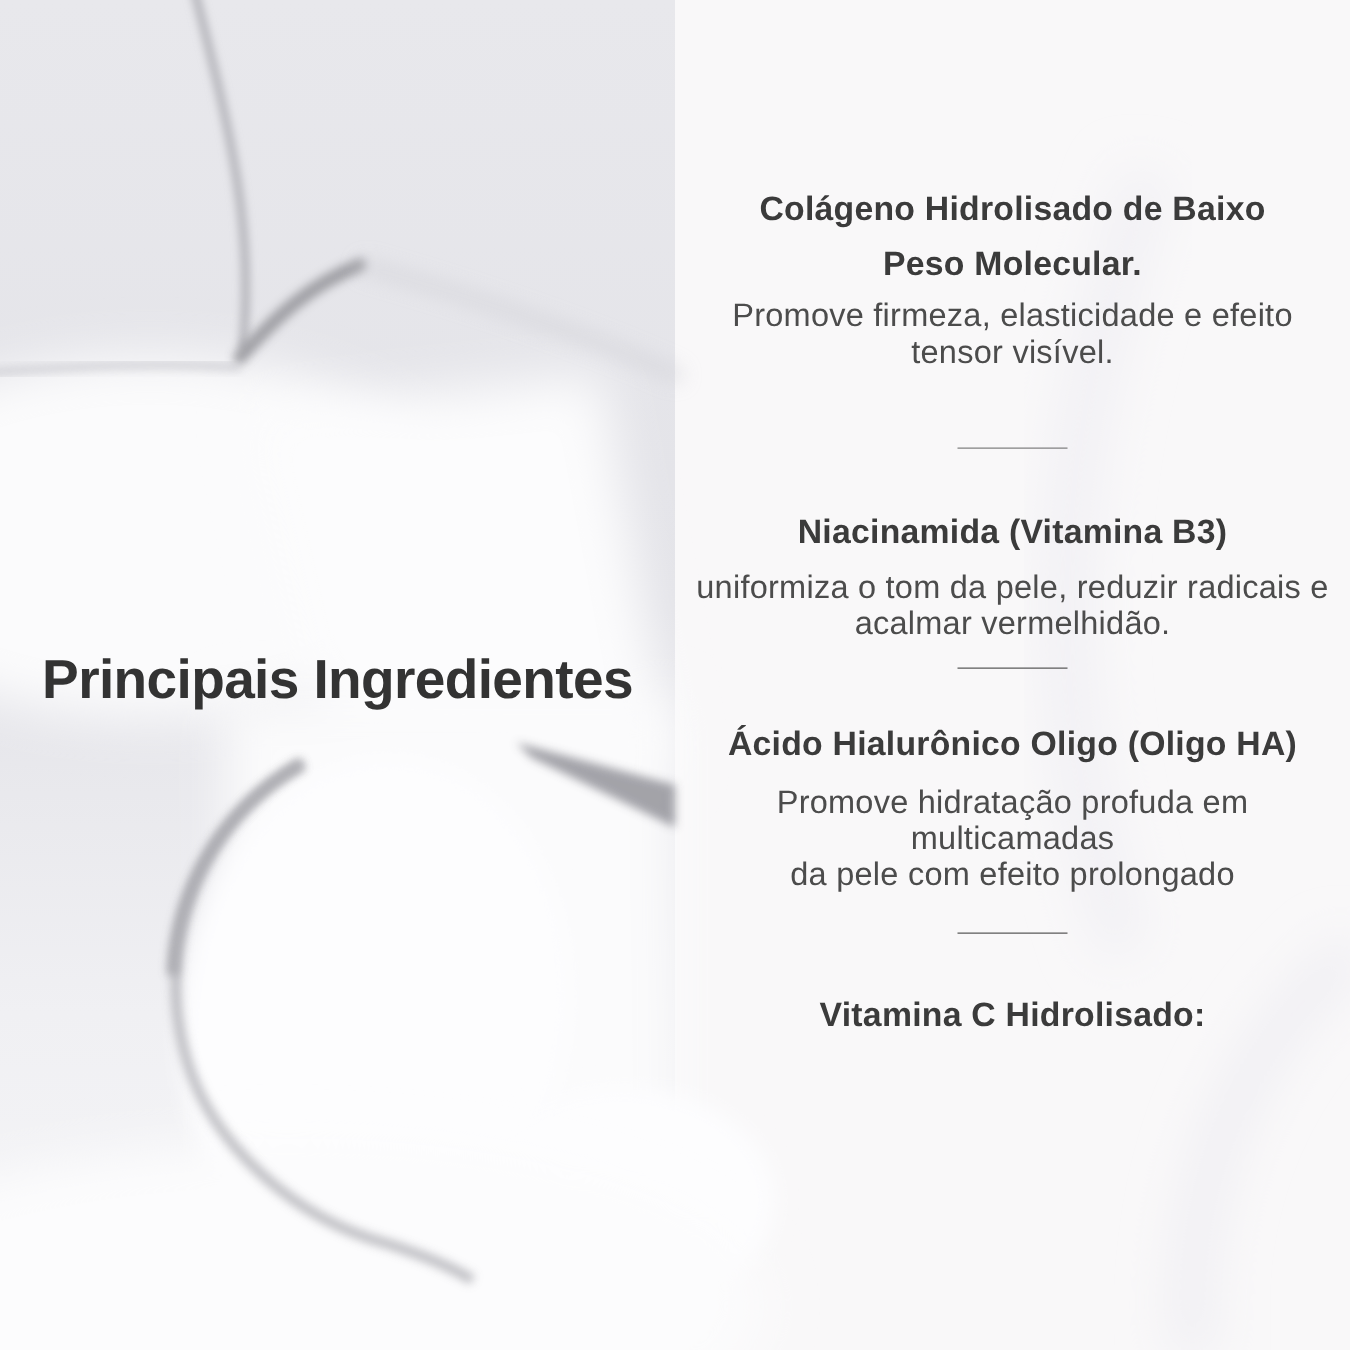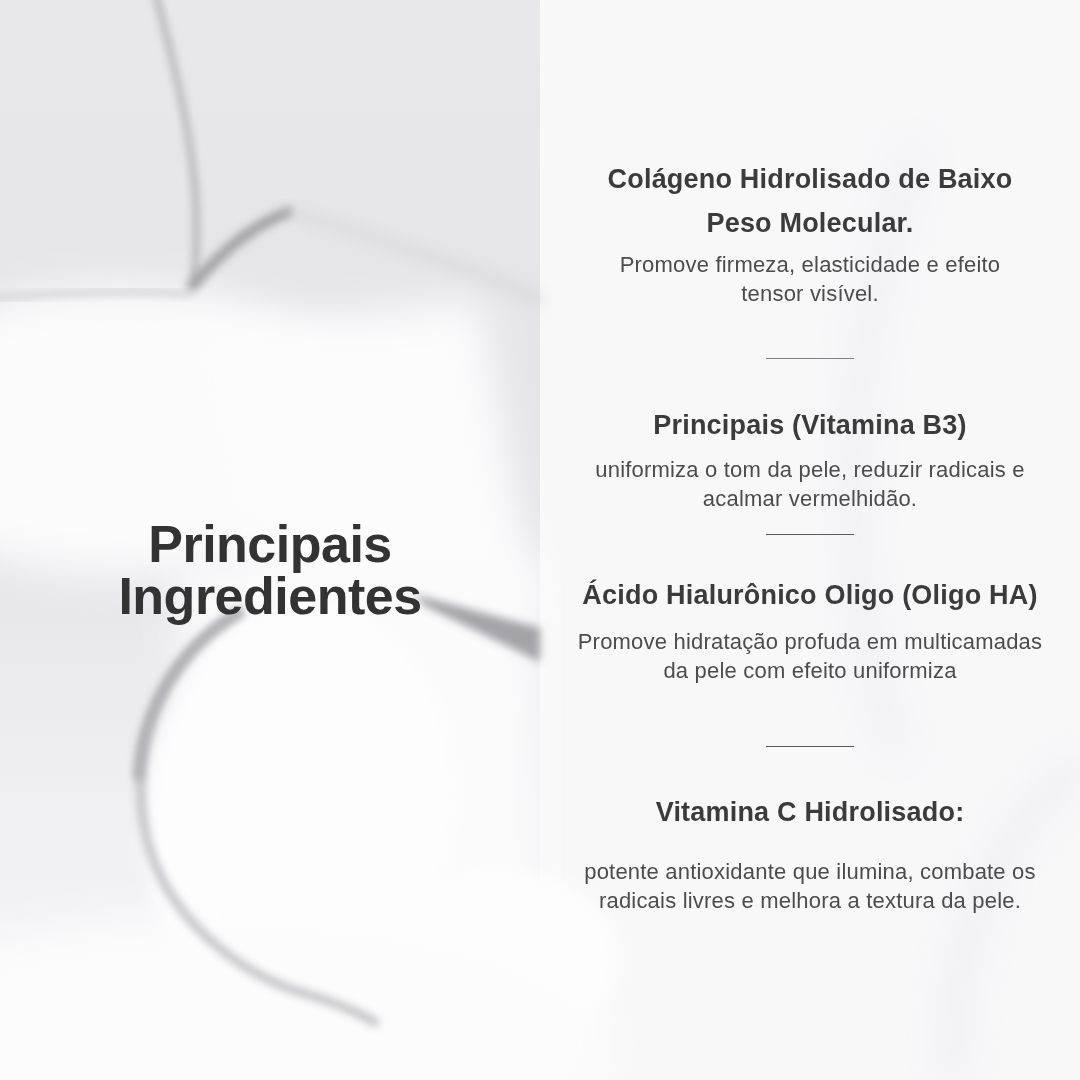--- a/index.html
+++ b/index.html
@@ -11,44 +11,44 @@
     background:var(--c-right_bg,#f9f8f9);
   }
   svg.bg{position:absolute;left:0;top:0;}
 
   
   .left-panel{position:absolute;left:0;top:0;width:540px;height:1080px;}
   .title{
     position:absolute;top:518px;left:0;width:100%;
     margin:0;text-align:center;
     font-family:"Liberation Sans",sans-serif;
-    font-weight:600;font-size:52px;line-height:52px;letter-spacing:-0.5px;
+    font-weight:600;font-size:44px;line-height:52px;letter-spacing:-0.5px;
     color:var(--c-title,#333333);
   }
 
   
   .right-panel{position:absolute;left:540px;top:0;width:540px;height:1080px;}
   .section{
     position:absolute;left:0;width:100%;
     padding:0 8px;box-sizing:border-box;
     text-align:center;
   }
   .section h2{
     margin:0;
     font-size:27px;font-weight:700;line-height:44px;letter-spacing:0.2px;
     color:var(--c-heading,#3b3b3b);
     white-space:pre-line;
   }
   .section p{
     margin:0;
-    font-size:22px;font-weight:400;line-height:29px;letter-spacing:0.2px;
+    font-size:26px;font-weight:400;line-height:29px;letter-spacing:0.2px;
     color:var(--c-body,#4c4c4c);
     white-space:pre-line;
   }
-  .s1{top:157px;} .s1 p{margin-top:5px;}
+  .s1{top:145px;} .s1 p{margin-top:5px;}
   .s2{top:403px;} .s2 p{margin-top:8px;}
   .s3{top:573px;text-align:center;} .s3 p{margin-top:10px;}
   .s4{top:790px;} .s4 p{margin-top:23px;}
 
   .divider{
     position:absolute;left:50%;transform:translateX(-50%);
     width:88px;height:0;
     border-top:1.6px solid var(--c-divider,#5a5a5a);
   }
   .d1{top:358px;opacity:.75;}
@@ -117,35 +117,33 @@
     <section class="section s1">
       <h2>Colágeno Hidrolisado de Baixo
 Peso Molecular.</h2>
       <p>Promove firmeza, elasticidade e efeito
 tensor visível.</p>
     </section>
 
     <div class="divider d1"></div>
 
     <section class="section s2">
-      <h2>Principais (Vitamina B3)</h2>
+      <h2>Niacinamida (Vitamina B3)</h2>
       <p>uniformiza o tom da pele, reduzir radicais e
 acalmar vermelhidão.</p>
     </section>
 
     <div class="divider d2"></div>
 
     <section class="section s3">
       <h2>Ácido Hialurônico Oligo (Oligo HA)</h2>
       <p>Promove hidratação profuda em multicamadas
-da pele com efeito uniformiza</p>
+da pele com efeito prolongado</p>
     </section>
 
     <div class="divider d3"></div>
 
     <section class="section s4">
       <h2>Vitamina C Hidrolisado:</h2>
-      <p>potente antioxidante que ilumina, combate os
-radicais livres e melhora a textura da pele.</p>
     </section>
 
   </div>
 </div>
 
 </body></html>

